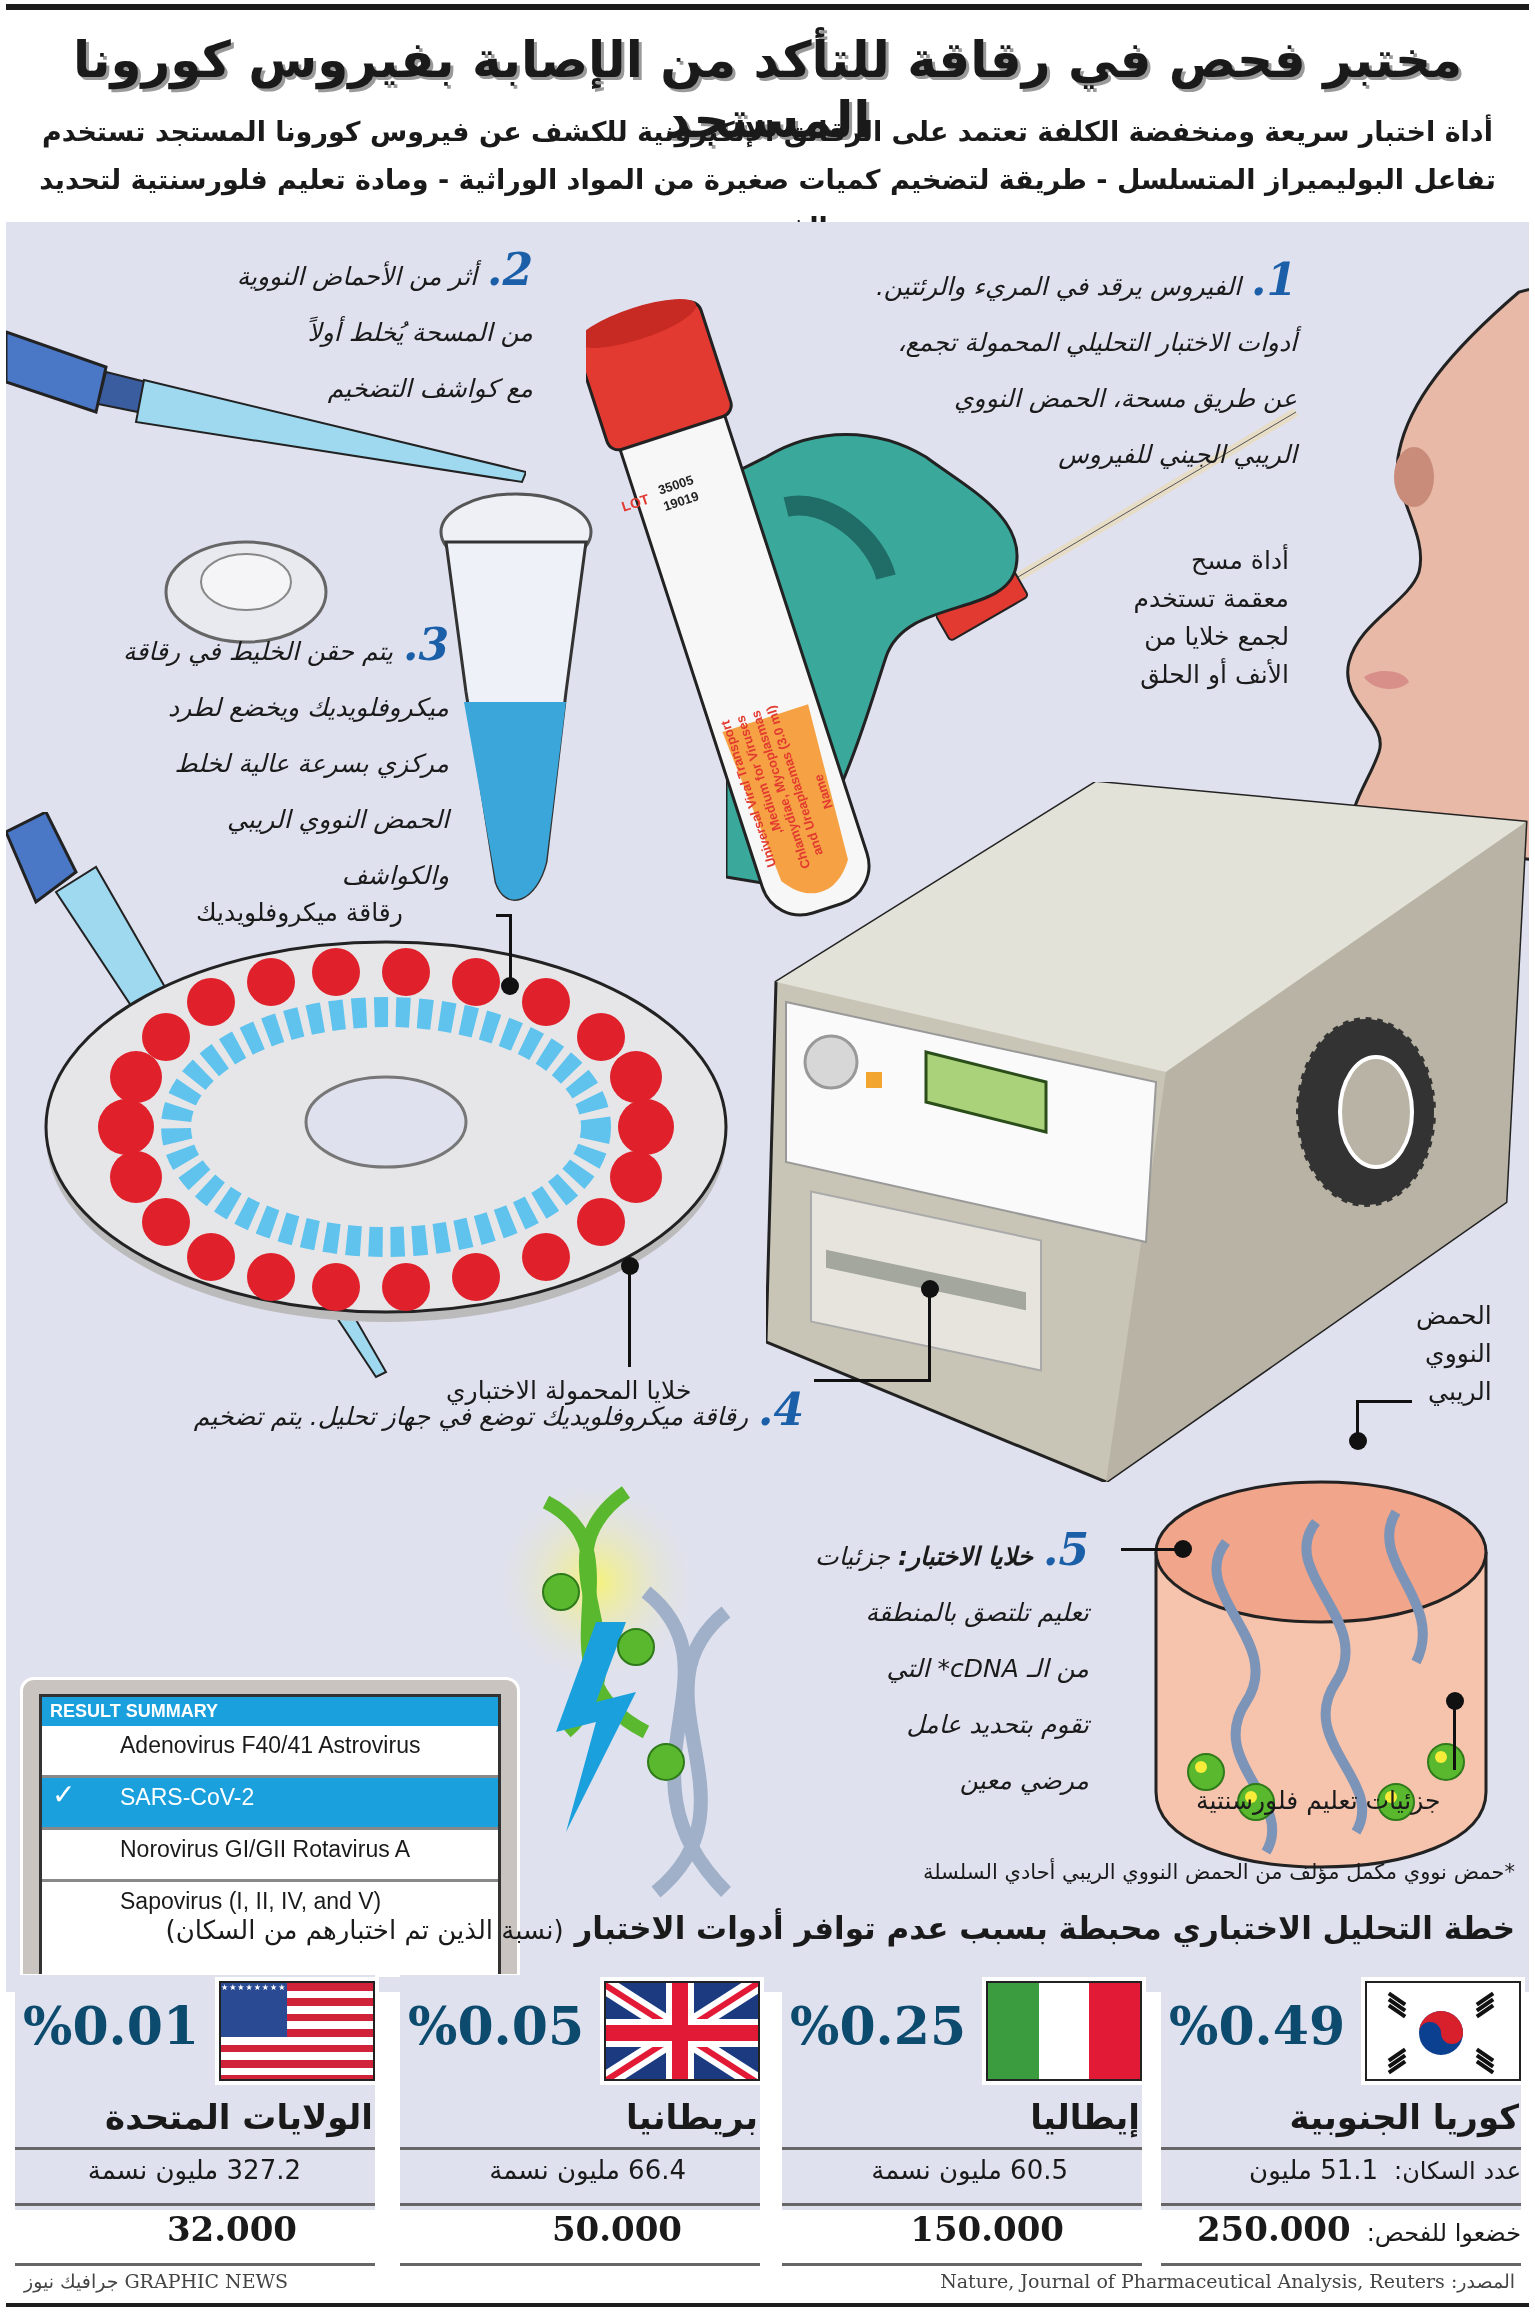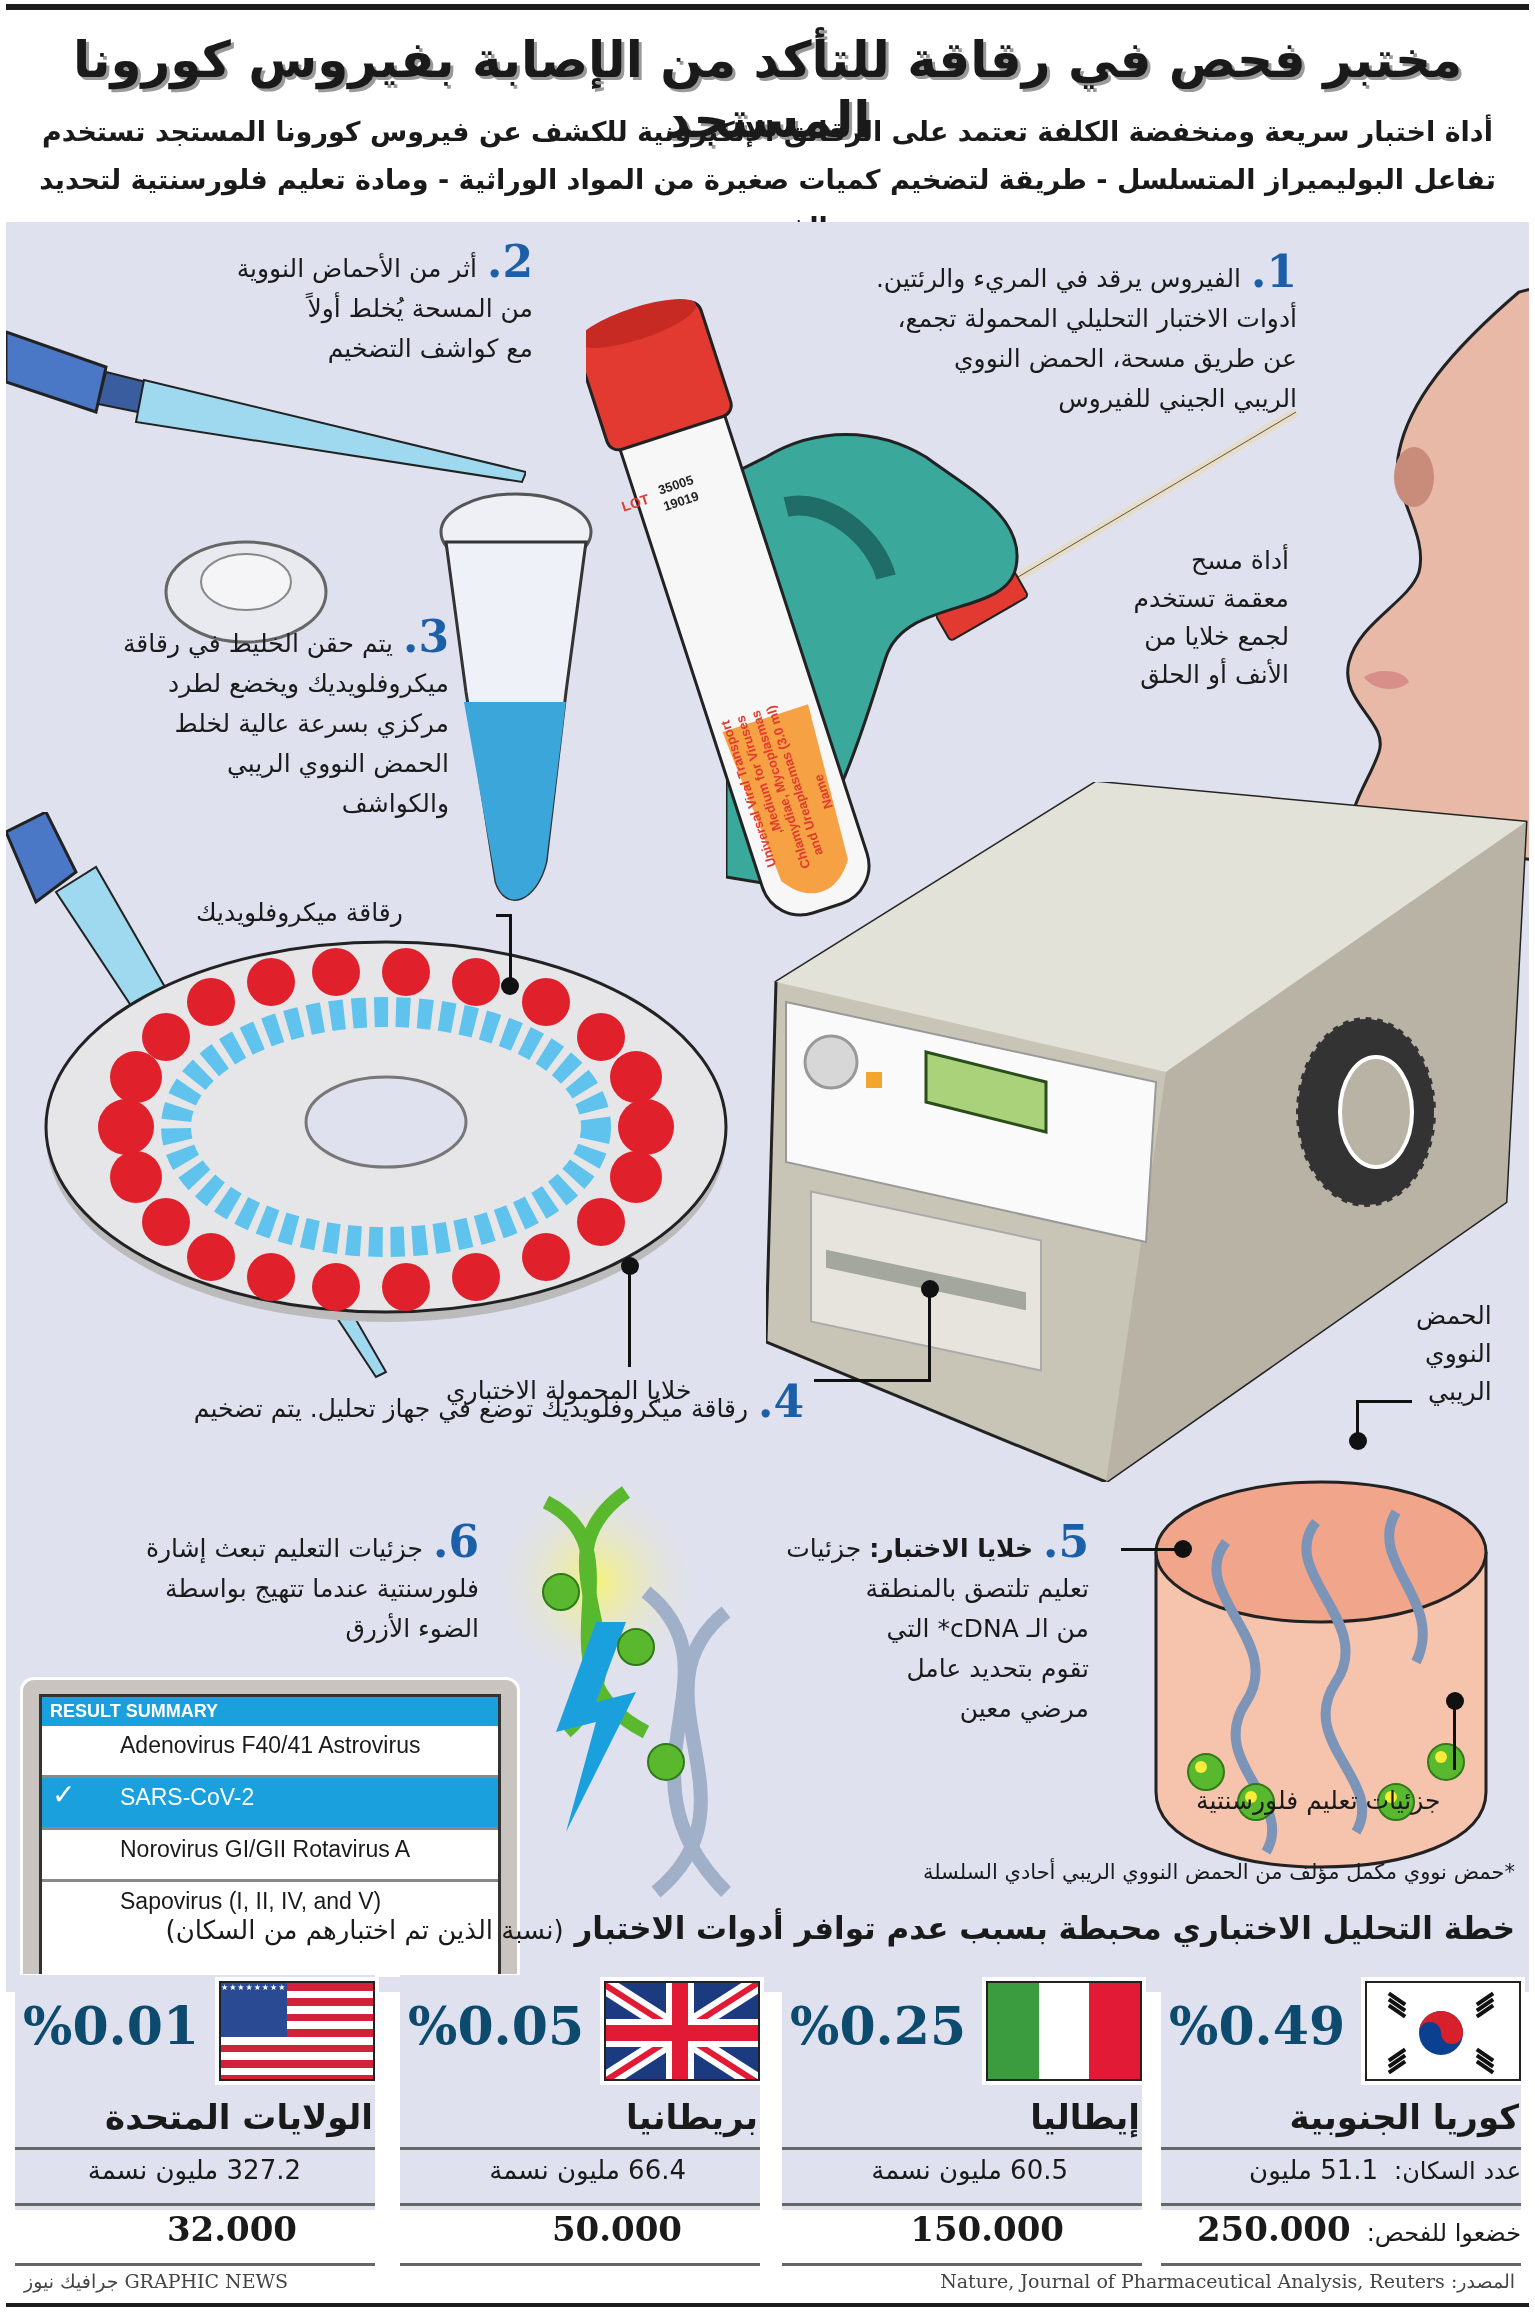--- a/index.html
+++ b/index.html
@@ -8,21 +8,21 @@
 
   .topbar { position: absolute; left: 6px; right: 6px; top: 4px; height: 6px; background: #1c1c1c; }
   .headline { position: absolute; top: 30px; left: 0; right: 0; text-align: center;
     font-family: "DejaVu Sans", sans-serif; font-weight: bold; font-size: 50px; line-height: 60px;
     text-shadow: 3px 3px 0 #9a9a9a; letter-spacing: -1px; }
   .subhead { position: absolute; top: 108px; left: 20px; right: 20px; text-align: center;
     font-weight: bold; font-size: 27px; line-height: 48px; }
 
   .panel { position: absolute; left: 6px; right: 6px; top: 222px; height: 1770px; background: #dfe1ef; overflow: hidden; }
 
-  .step { position: absolute; font-size: 25px; line-height: 40px; text-align: right; color: #1a1a1a; }
+  .step { position: absolute; font-size: 25px; line-height: 56px; text-align: right; color: #1a1a1a; font-style: italic; }
   .num { color: #1b5fa8; font-family: "DejaVu Serif", serif; font-weight: bold; font-size: 44px; margin-left: 10px; }
   .label { position: absolute; font-size: 25px; line-height: 38px; text-align: right; }
 
   .leader { position: absolute; background: #111; }
   .dot { position: absolute; width: 18px; height: 18px; border-radius: 50%; background: #111; }
 
   
   .face { position: absolute; right: -30px; top: 60px; width: 280px; height: 580px; }
   .pipette { position: absolute; }
   .disc { position: absolute; left: 30px; top: 705px; width: 700px; height: 400px; }
@@ -275,25 +275,20 @@
   </div>
 
   <div class="step" style="right:440px;top:1300px">
     <div><span class="num">5.</span><b>خلايا الاختبار:</b> <span>جزئيات</span></div>
     <div>تعليم تلتصق بالمنطقة</div>
     <div>من الـ  cDNA* التي</div>
     <div>تقوم بتحديد عامل</div>
     <div>مرضي معين</div>
   </div>
 
-  <div class="step" style="right:1050px;top:1300px">
-    <div><span class="num">6.</span><span>جزئيات التعليم تبعث إشارة</span></div>
-    <div>فلورسنتية عندما تتهيج بواسطة</div>
-    <div>الضوء الأزرق</div>
-  </div>
 
   <div class="result">
     <div class="result-inner">
       <div class="result-head">RESULT SUMMARY</div>
       <div class="result-row"><span>Adenovirus F40/41 Astrovirus</span></div>
       <div class="result-row sel"><span class="check">✓</span><span>SARS-CoV-2</span></div>
       <div class="result-row"><span>Norovirus GI/GII Rotavirus A</span></div>
       <div class="result-row" style="border-bottom:none"><span>Sapovirus (I, II, IV, and V)</span></div>
     </div>
   </div>

